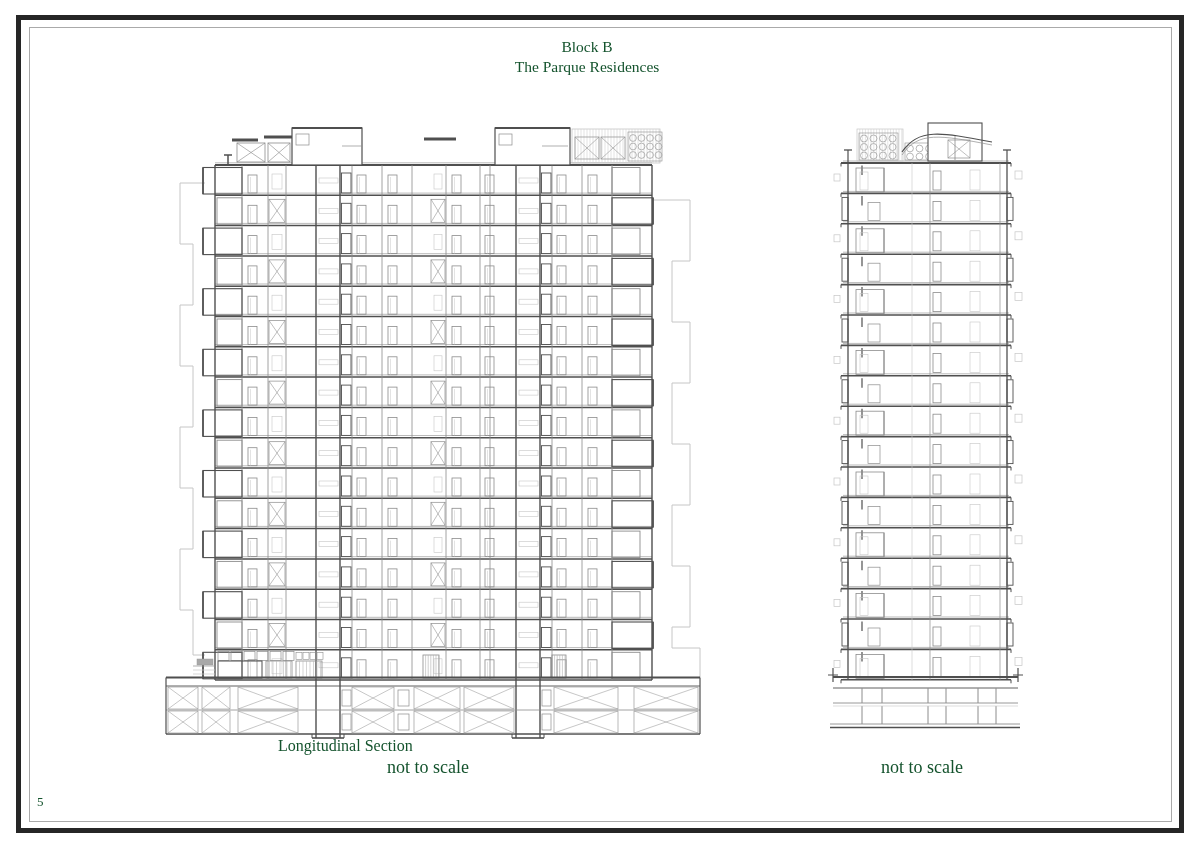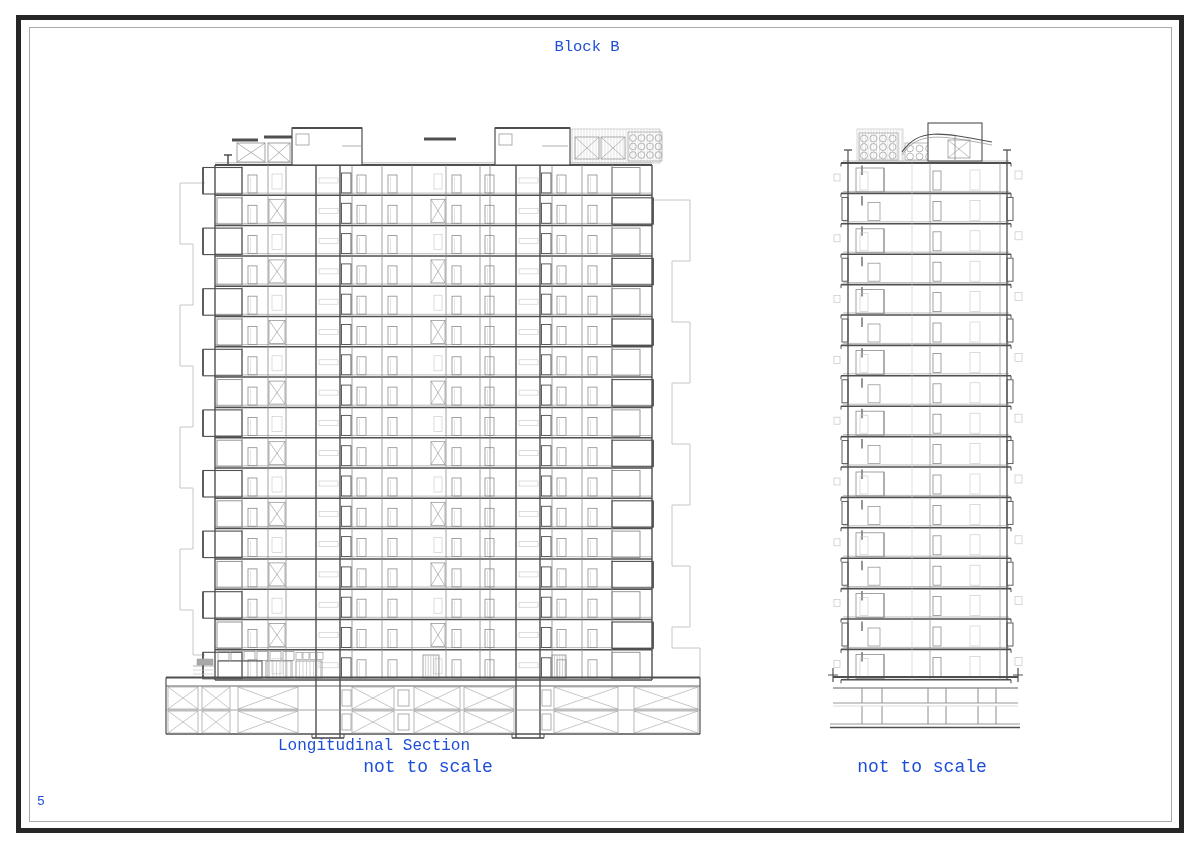--- a/index.html
+++ b/index.html
@@ -1,18 +1,18 @@
 <!DOCTYPE html>
 <html><head>
 <meta charset="utf-8">
 <style>
   html,body{margin:0;padding:0;background:#e8e8e8;}
   .page{
     position:relative;width:1200px;height:848px;background:#fff;
-    font-family:Liberation Mono, monospace;color:#1d4ed8;overflow:hidden;
+    font-family:Liberation Serif, serif;color:#14532d;overflow:hidden;
   }
   .frame-outer{position:absolute;left:16px;top:15px;right:16px;bottom:15px;border:5px solid #262626;}
   .frame-inner{position:absolute;left:29px;top:27px;right:28px;bottom:26px;border:1px solid #aaa;}
   .title-block{position:absolute;left:287px;top:37px;width:600px;text-align:center;line-height:20px;font-size:15.5px;}
   .drawing-label{position:absolute;width:300px;text-align:left;font-size:16px;}
   .scale-note{position:absolute;width:300px;text-align:center;font-size:18px;}
   .page-number{position:absolute;left:37px;top:794px;font-size:13px;}
   svg{position:absolute;left:0;top:0;}
 </style>
 </head>
@@ -948,20 +948,21 @@
       <line x1="996" y1="688" x2="996" y2="703" stroke="#8c8c8c" stroke-width="1"></line>
       <line x1="996" y1="706" x2="996" y2="724" stroke="#8c8c8c" stroke-width="1"></line>
       <line x1="833" y1="703" x2="1018" y2="703" stroke="#8c8c8c" stroke-width="0.9"></line>
       <line x1="833" y1="706" x2="1018" y2="706" stroke="#c6c6c6" stroke-width="0.6"></line>
       <line x1="830" y1="724" x2="1020" y2="724" stroke="#8c8c8c" stroke-width="0.9"></line>
       <line x1="830" y1="727.5" x2="1020" y2="727.5" stroke="#4f4f4f" stroke-width="1.3"></line>
     </svg>
 
   <div class="title-block">
     <div>Block B</div>
+    <div>The Parque Residences</div>
   </div>
 
   <div class="drawing-label" style="left:278px;top:737px">Longitudinal Section</div>
   <div class="scale-note" style="left:278px;top:757px">not to scale</div>
 
   <div class="scale-note" style="left:772px;top:757px">not to scale</div>
 
   <div class="page-number">5</div>
 </div>
 

